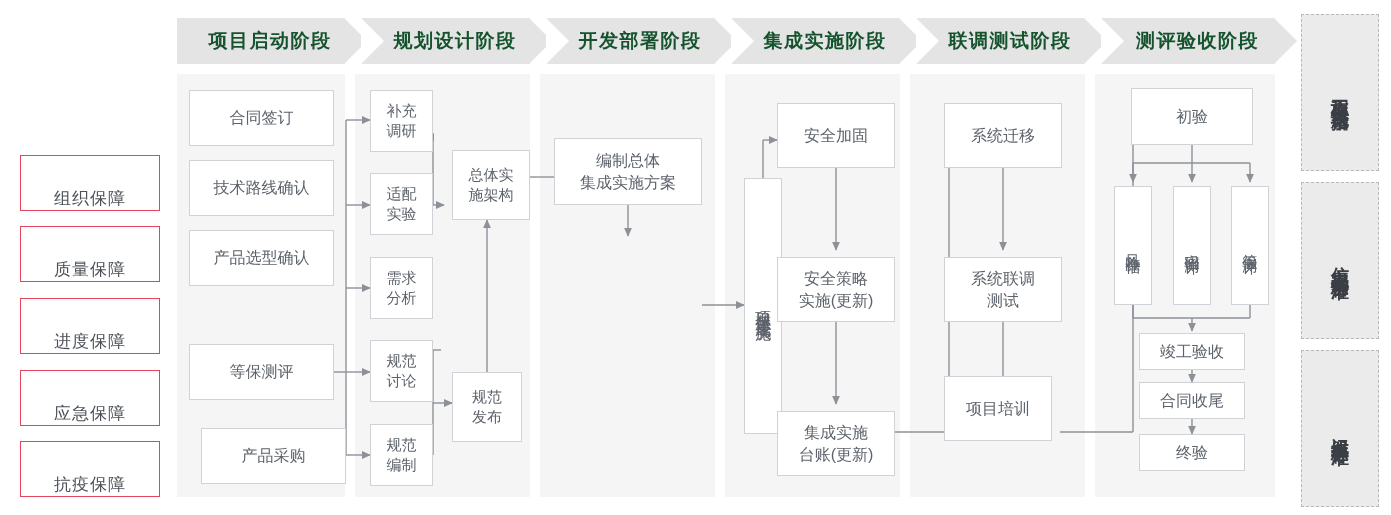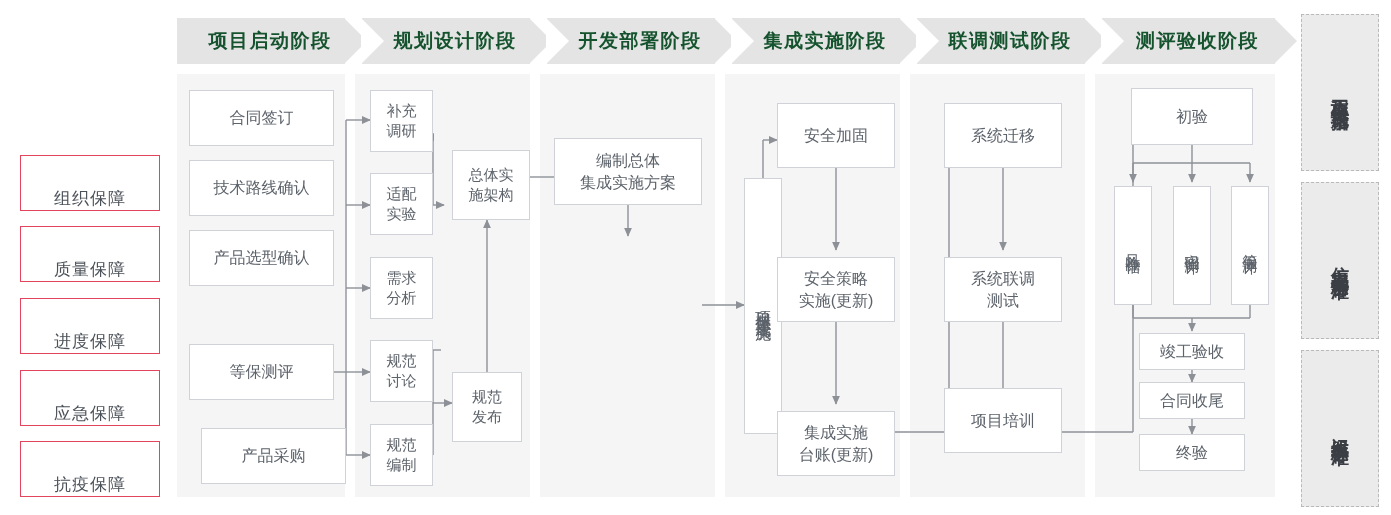--- a/index.html
+++ b/index.html
@@ -289,21 +289,21 @@
 台账(更新)</span>
     </div>
 
   <div class="node" style="left:944px;top:103px;width:118px;height:65px">
     <span>系统迁移</span>
     </div>
   <div class="node" style="left:944px;top:257px;width:118px;height:65px">
     <span style="white-space:pre-line">系统联调
 测试</span>
     </div>
-  <div class="node" style="left:944px;top:388px;width:118px;height:65px">
+  <div class="node" style="left:944px;top:376px;width:108px;height:65px">
     <span>项目培训</span>
     </div>
 
   <div class="node" style="left:1131px;top:88px;width:122px;height:57px">
     <span>初验</span>
     </div>
   <div class="node vert small" style="left:1114px;top:186px;width:38px;height:119px">
     <span>风险评估</span>
     </div>
   <div class="node vert small" style="left:1173px;top:186px;width:38px;height:119px">

